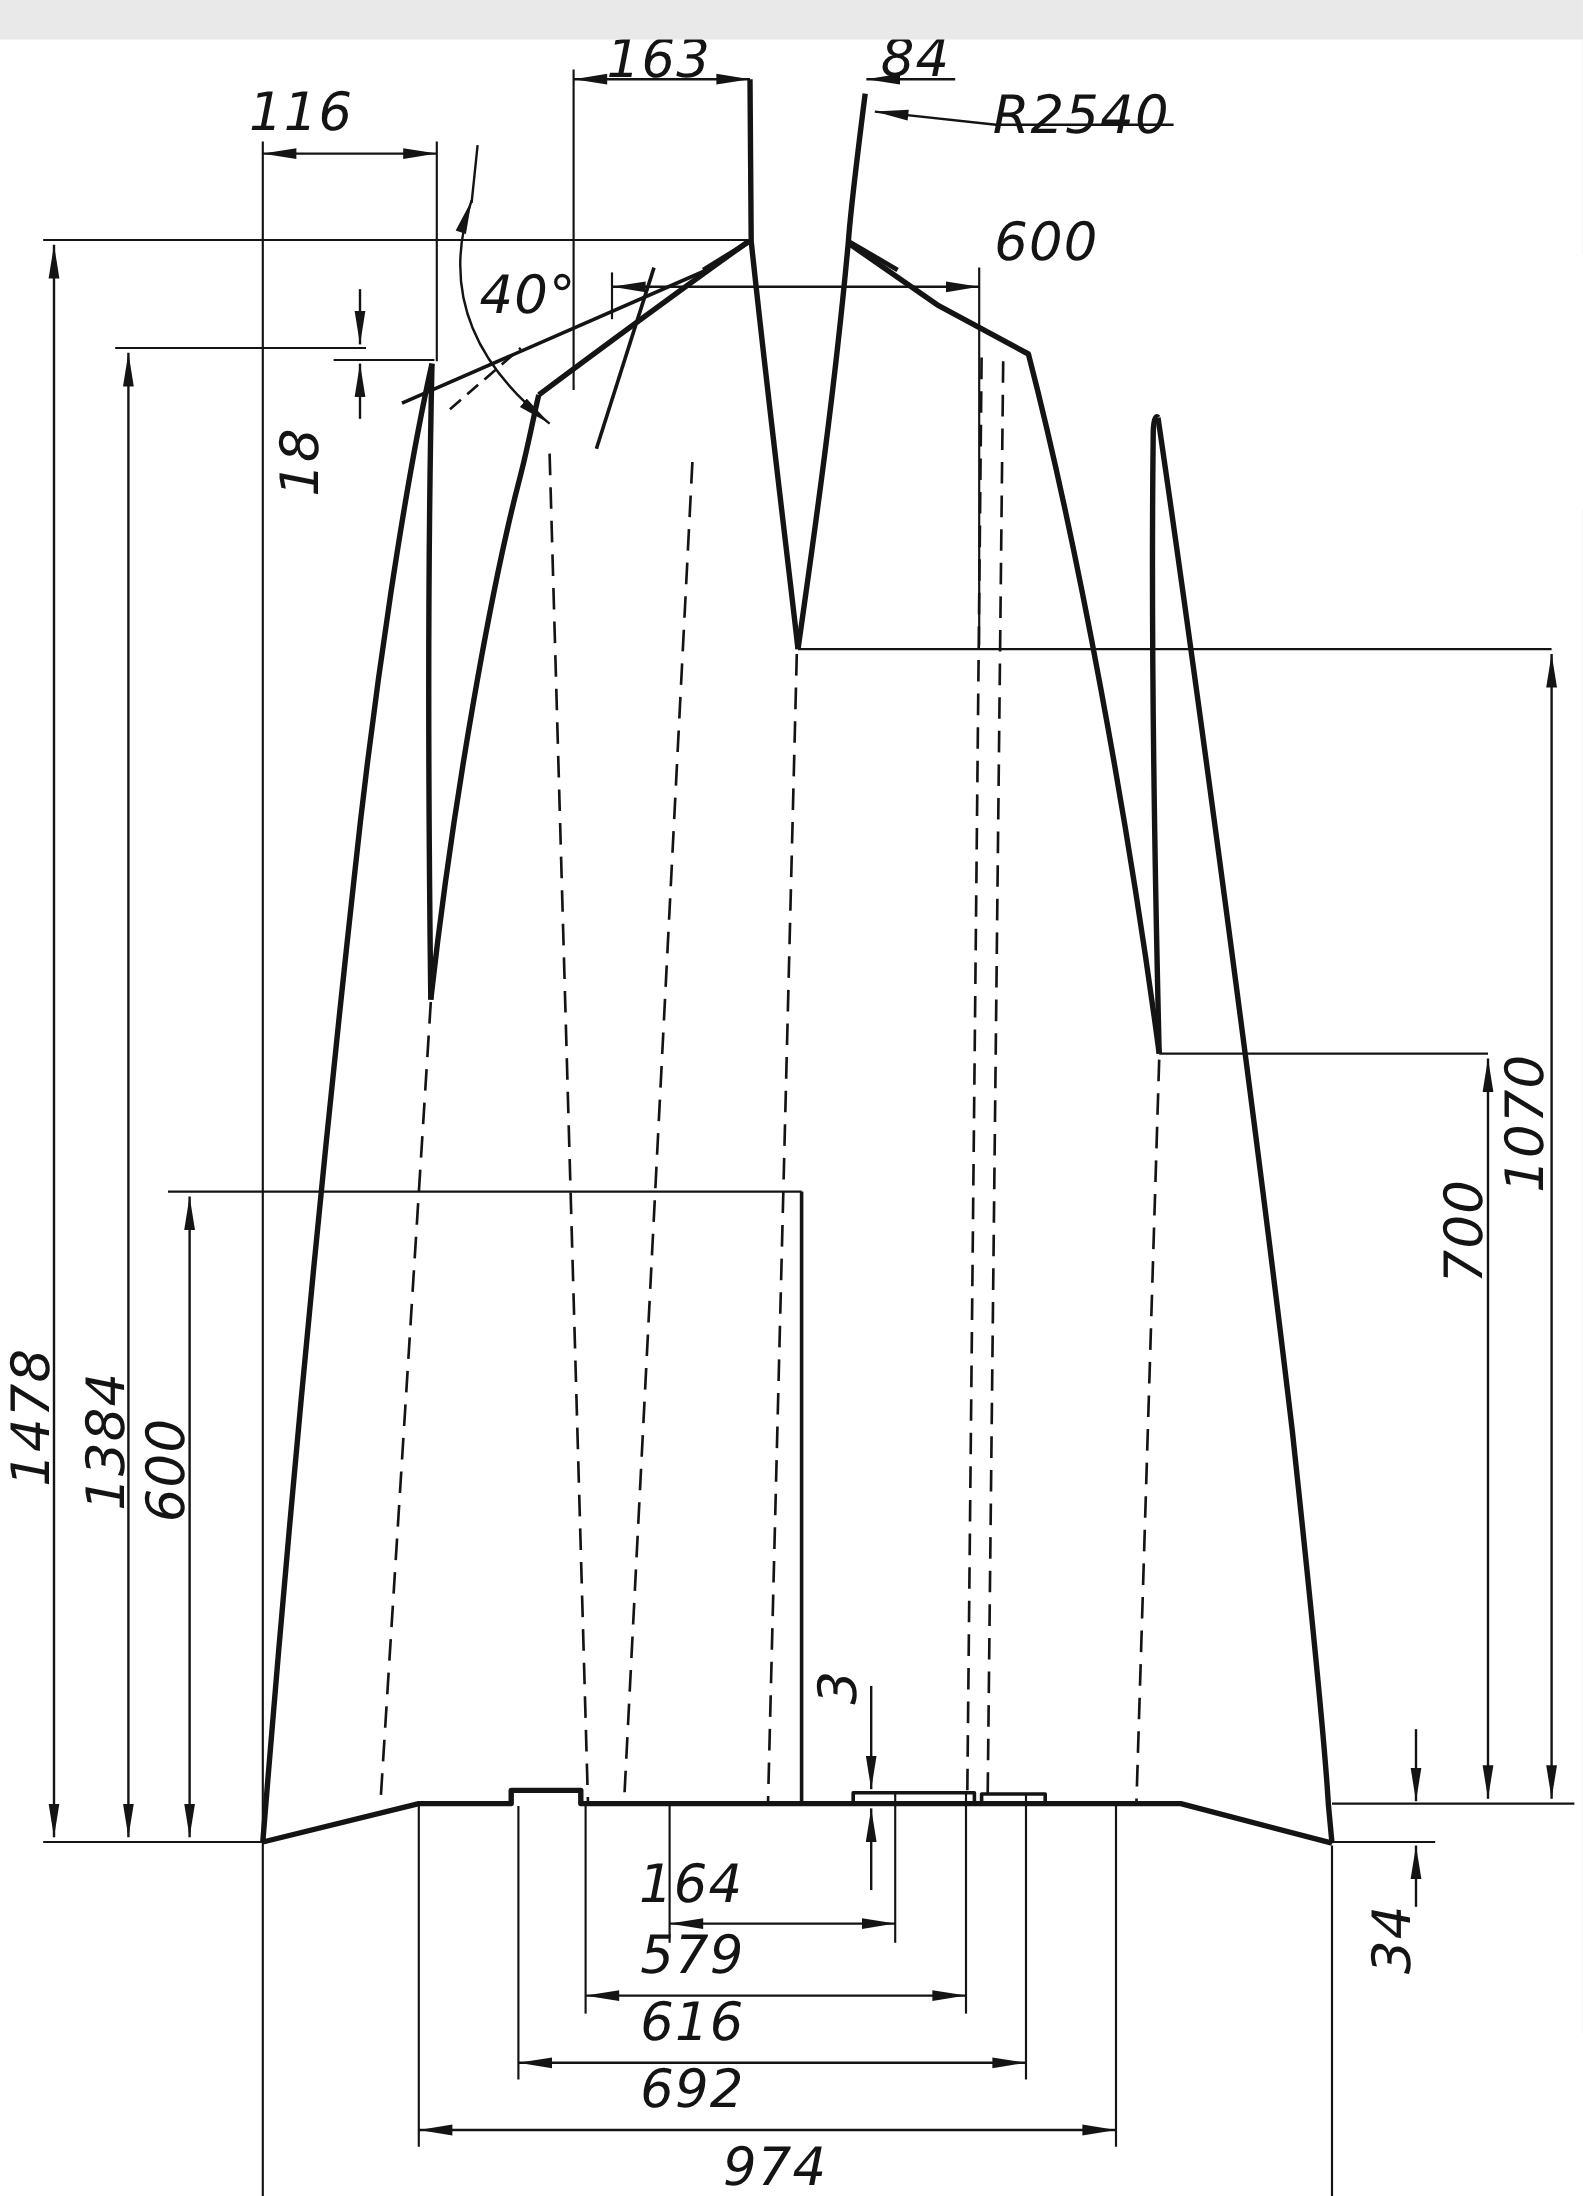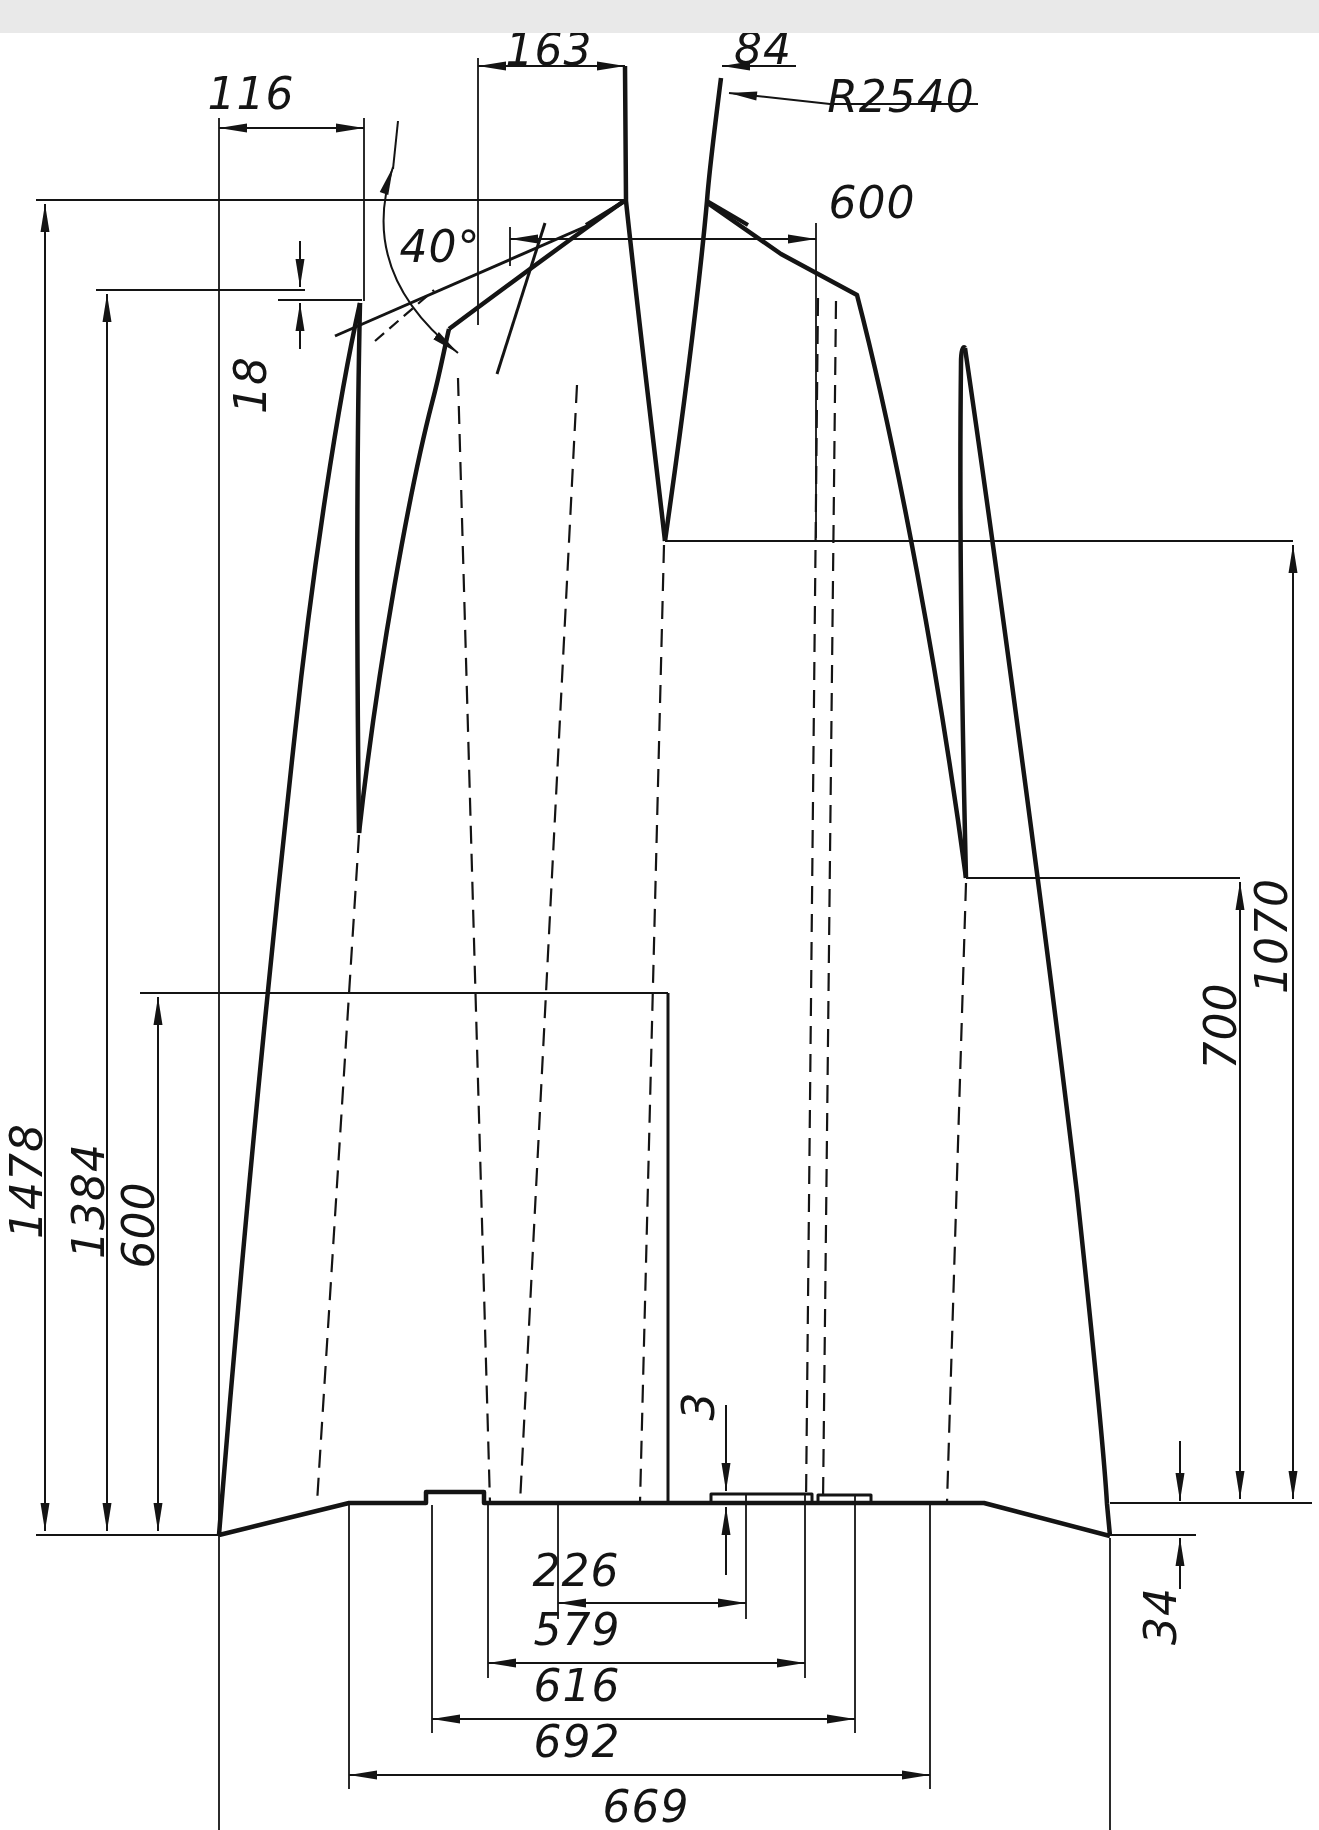--- a/index.html
+++ b/index.html
@@ -132,19 +132,19 @@
   <div class="dim-label" style="left:872px;top:170px">600</div>
   <div class="dim-label" style="left:440px;top:214px">40°</div>
   <div class="dim-label rot" style="left:251px;top:352px">18</div>
   <div class="dim-label rot" style="left:27px;top:1148px">1478</div>
   <div class="dim-label rot" style="left:89px;top:1168px">1384</div>
   <div class="dim-label rot" style="left:139px;top:1192px">600</div>
   <div class="dim-label rot" style="left:1221px;top:993px">700</div>
   <div class="dim-label rot" style="left:1272px;top:903px">1070</div>
   <div class="dim-label rot" style="left:699px;top:1373px">3</div>
   <div class="dim-label rot" style="left:1161px;top:1583px">34</div>
-  <div class="dim-label" style="left:576px;top:1538px">226</div>
+  <div class="dim-label" style="left:576px;top:1538px">164</div>
   <div class="dim-label" style="left:577px;top:1597px">579</div>
   <div class="dim-label" style="left:577px;top:1653px">616</div>
   <div class="dim-label" style="left:577px;top:1709px">692</div>
-  <div class="dim-label" style="left:646px;top:1774px">669</div>
+  <div class="dim-label" style="left:646px;top:1774px">974</div>
 
 </div>
 
 </body></html>

